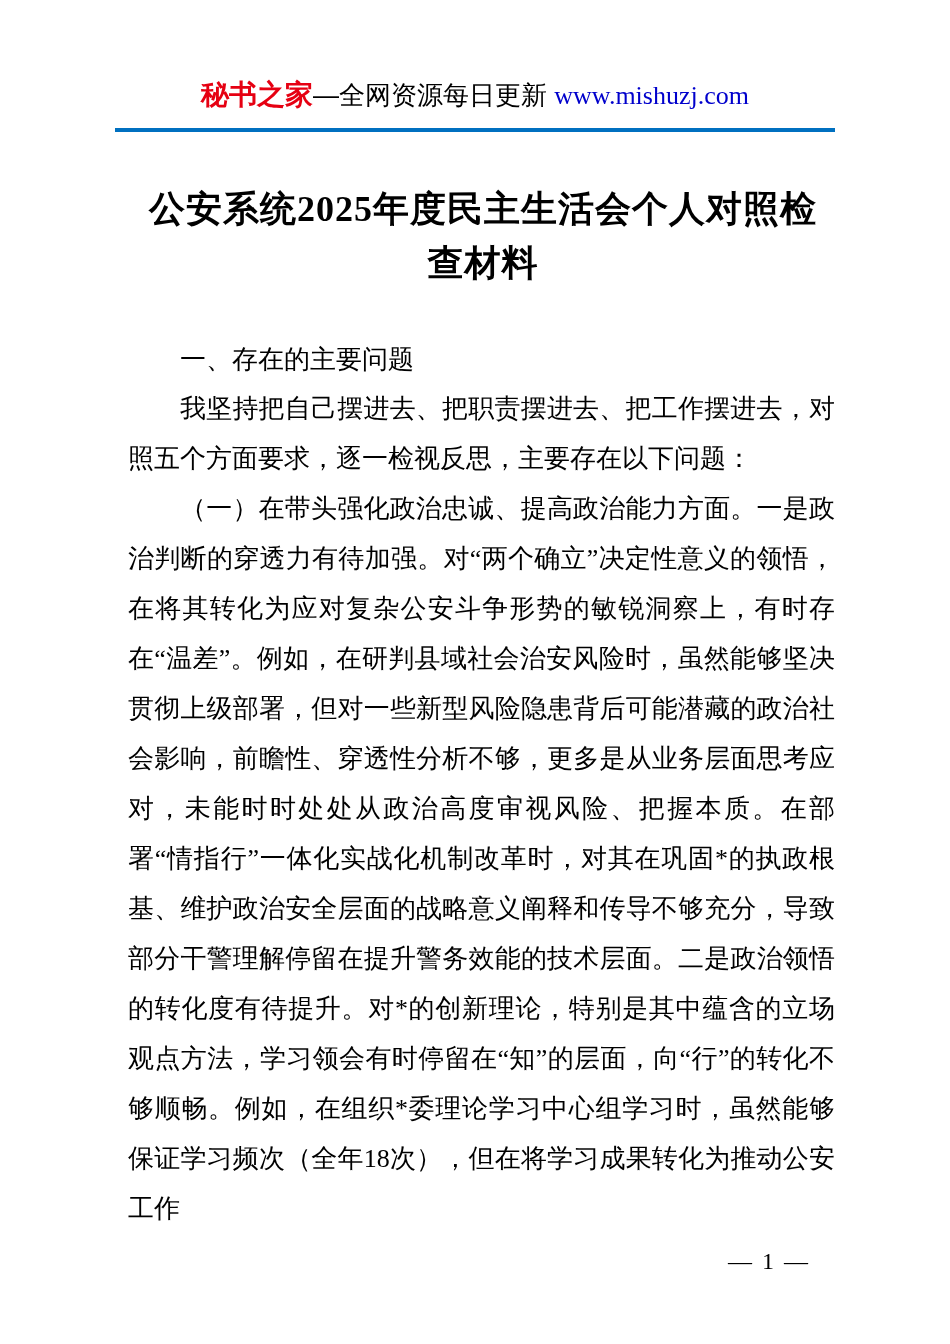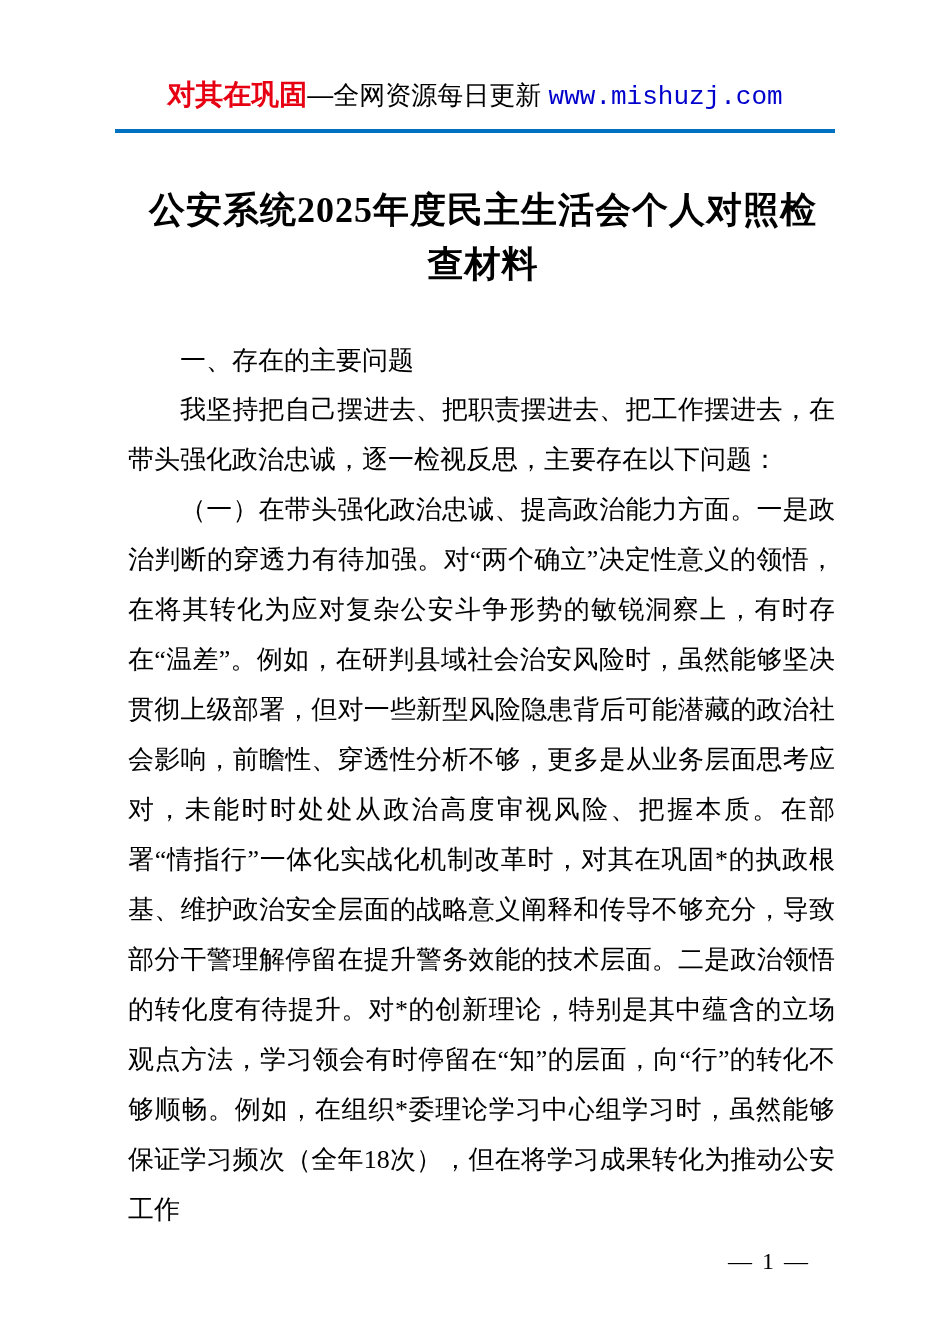--- a/index.html
+++ b/index.html
@@ -33,21 +33,21 @@
     font-family:"Liberation Sans","DejaVu Sans",sans-serif;
   }
   .tagline{
     color:#000000;
     font-family:"Liberation Sans","DejaVu Sans",sans-serif;
     margin-top:40px;
   }
   .site-url{
     color:var(--url-color);
     text-decoration:none;
-    font-family:Liberation Mono, monospace;
+    font-family:Liberation Serif, serif;
   }
   .rule{
     margin-top:12px;
     border-bottom:4px solid var(--rule-color);
     height:0;
   }
   
   .doc-title{
     margin:50px 0 0 16px;
     font-size:36px;
@@ -83,27 +83,27 @@
     color:#000000;
     letter-spacing:2px;
   }
 </style>
 </head>
 <body>
 
 <div class="page">
 
   <div class="masthead">
-    <span class="brand">对其在巩固</span><span class="tagline">—全网资源每日更新 </span><a class="site-url" href="#">www.mishuzj.com</a>
+    <span class="brand">秘书之家</span><span class="tagline">—全网资源每日更新 </span><a class="site-url" href="#">www.mishuzj.com</a>
   </div>
   <div class="rule"></div>
 
   <h1 class="doc-title">公安系统2025年度民主生活会个人对照检查材料</h1>
 
   <div class="doc-body">
       <p class="para heading"><span>一、存在的主要问题</span></p>
-      <p class="para body"><span>我坚持把自己摆进去、把职责摆进去、把工作摆进去，在带头强化政治忠诚，逐一检视反思，主要存在以下问题：</span></p>
+      <p class="para body"><span>我坚持把自己摆进去、把职责摆进去、把工作摆进去，对照五个方面要求，逐一检视反思，主要存在以下问题：</span></p>
       <p class="para body"><span class="bold">（一）在带头强化政治忠诚、提高政治能力方面。</span><span class="bold">一是</span><span>政治判断的穿透力有待加强。对“两个确立”决定性意义的领悟，在将其转化为应对复杂公安斗争形势的敏锐洞察上，有时存在“温差”。例如，在研判县域社会治安风险时，虽然能够坚决贯彻上级部署，但对一些新型风险隐患背后可能潜藏的政治社会影响，前瞻性、穿透性分析不够，更多是从业务层面思考应对，未能时时处处从政治高度审视风险、把握本质。在部署“情指行”一体化实战化机制改革时，对其在巩固*的执政根基、维护政治安全层面的战略意义阐释和传导不够充分，导致部分干警理解停留在提升警务效能的技术层面。</span><span class="bold">二是</span><span>政治领悟的转化度有待提升。对*的创新理论，特别是其中蕴含的立场观点方法，学习领会有时停留在“知”的层面，向“行”的转化不够顺畅。例如，在组织*委理论学习中心组学习时，虽然能够保证学习频次（全年18次），但在将学习成果转化为推动公安工作</span></p>
     </div>
 
   <div class="page-number">— 1 —</div>
 
 </div>
 
 </body></html>

